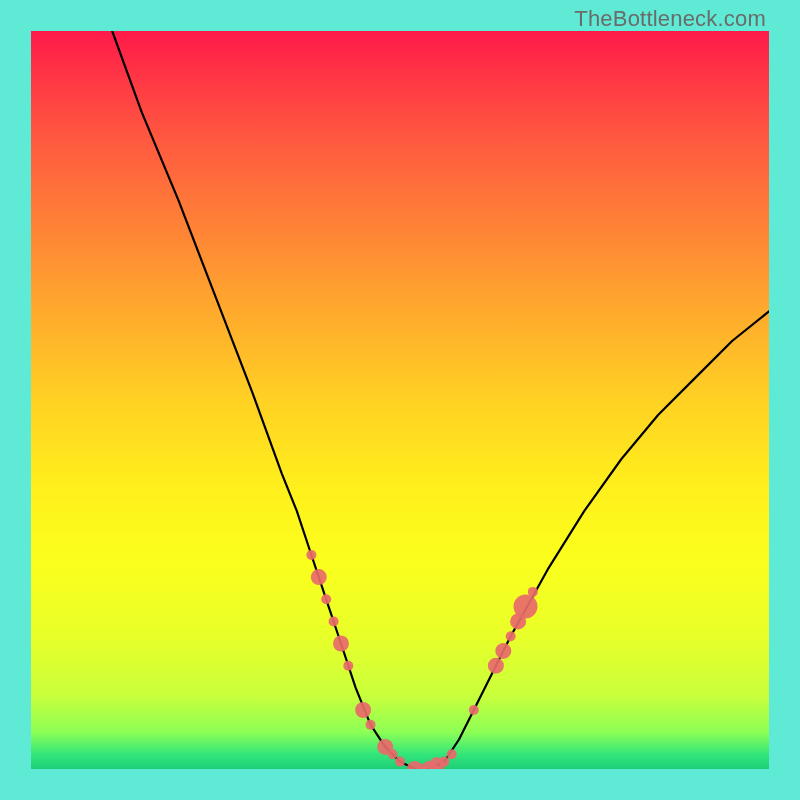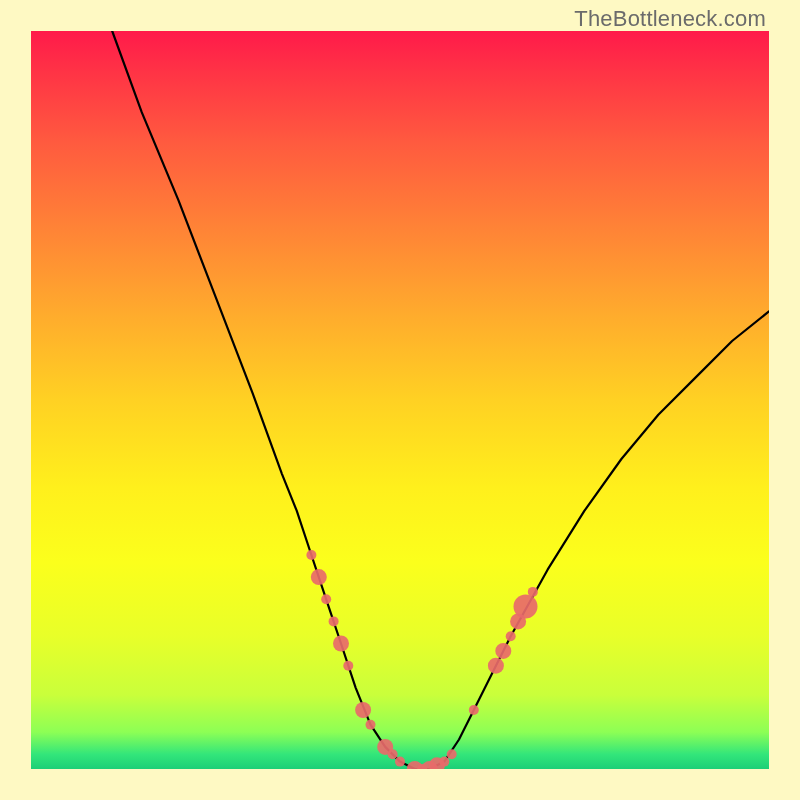--- a/index.html
+++ b/index.html
@@ -9,21 +9,21 @@
     height: 800px;
     overflow: hidden;
     background: #000;
     font-family: Arial, Helvetica, sans-serif;
   }
   .frame {
     position: absolute;
     top: 0; left: 0;
     width: 800px;
     height: 800px;
-    background: #fef9c3;
+    background: #5eead4;
   }
   .plot-area {
     position: absolute;
     top: 31px;
     left: 31px;
     width: 738px;
     height: 738px;
     
     background: linear-gradient(to bottom,
       #ff1a4a 0%,

